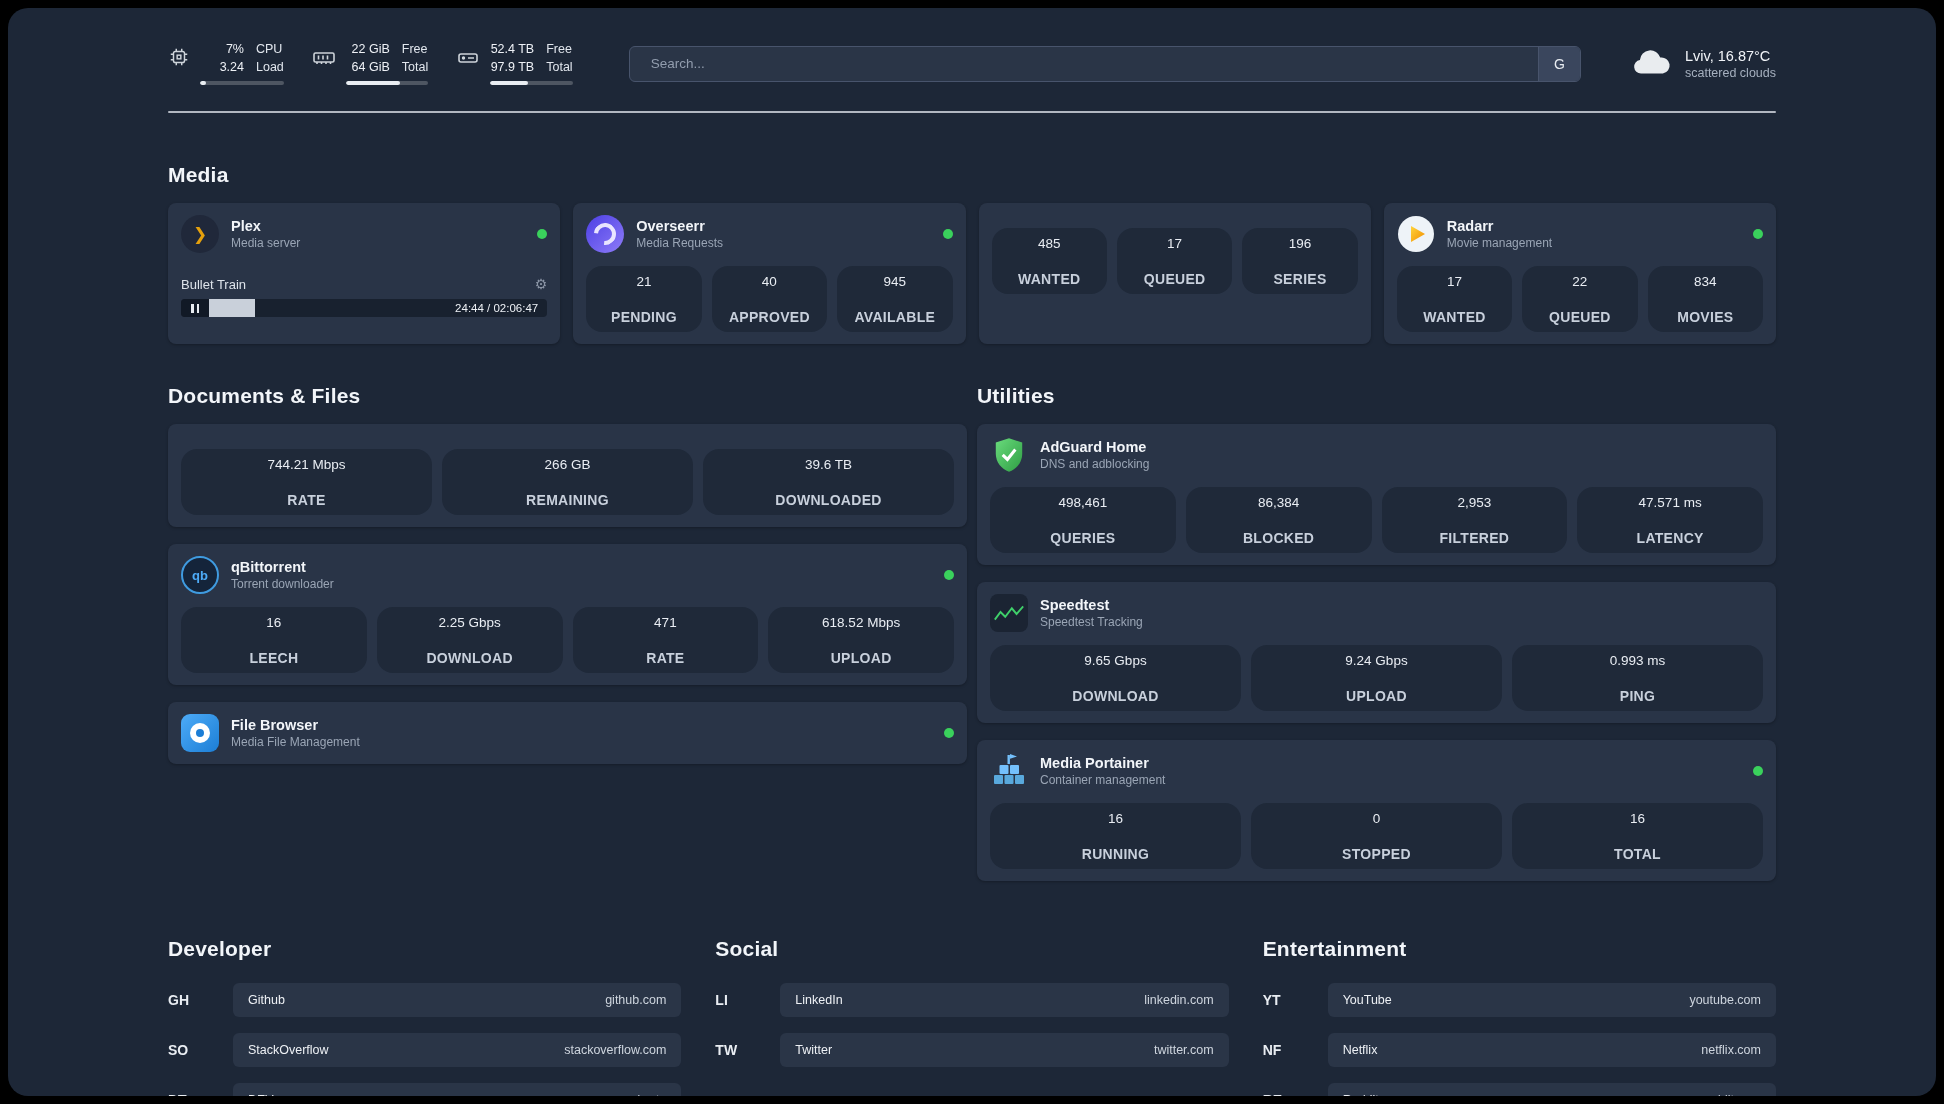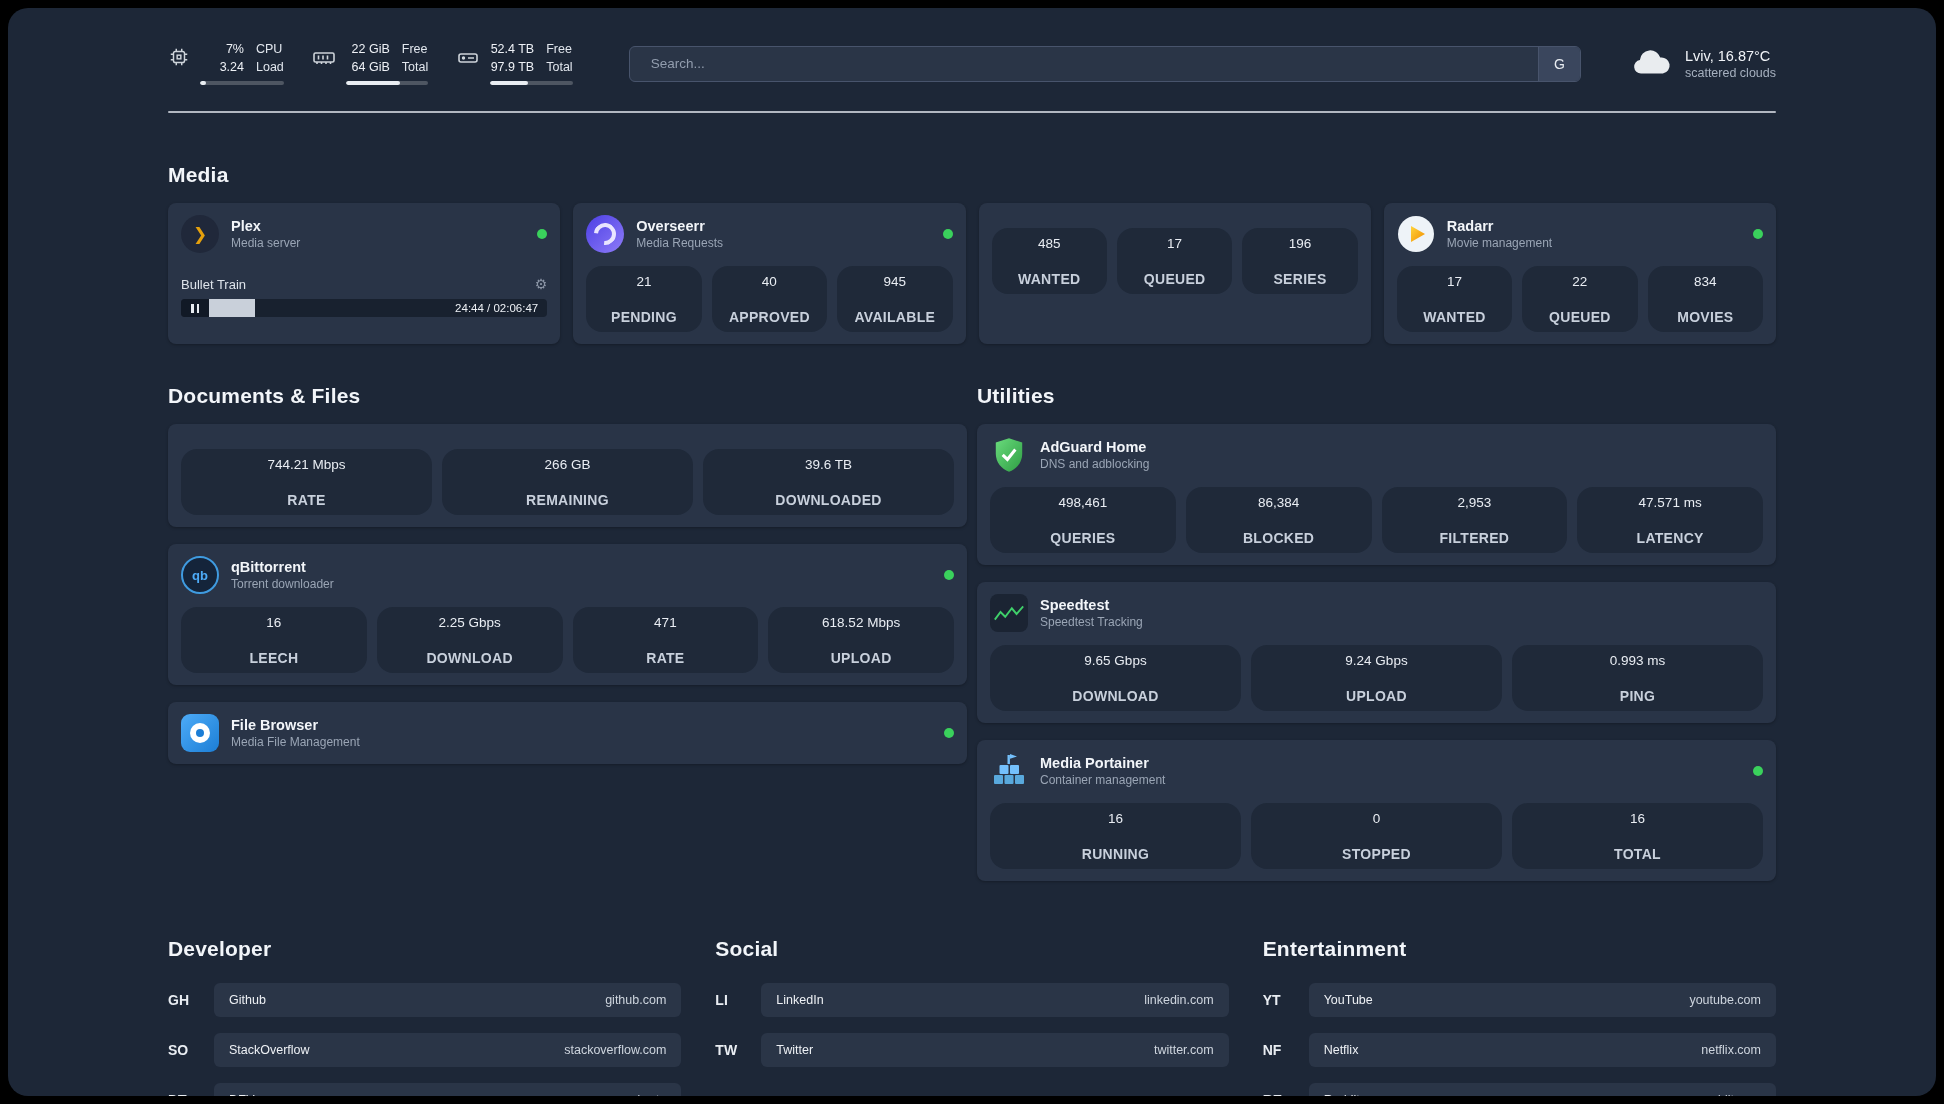--- a/index.html
+++ b/index.html
@@ -73,21 +73,21 @@
   .icon-qb { background:#14243a; border:2.5px solid #3f9be0; border-radius:50%; }
   .icon-qb span { color:#4dabf7; font-size:13px; font-weight:700; }
   .icon-fb { background:linear-gradient(135deg,#4dabf7,#1c7ed6); border-radius:9px; }
   .fb-circle { width:20px; height:20px; background:#fff; border-radius:50%; display:flex; align-items:center; justify-content:center; }
   .fb-circle i { width:8px; height:8px; background:#1c7ed6; border-radius:50%; display:block; }
   .icon-speedtest { background:#1b2433; border-radius:8px; }
 
   
   .bm-grid { margin-top:56px; display:grid; grid-template-columns:1fr 1fr 1fr; gap:34px; }
   .bm-section .section-title { margin-bottom:22px; }
-  .bm-row { display:flex; align-items:center; margin-bottom:16px; }
+  .bm-row { display:flex; align-items:center; margin-bottom:16px;gap:19px; }
   .bm-abbr { width:46px; font-size:14px; font-weight:700; color:#e9edf2; }
   .bm-bar { flex:1; height:34px; background:#2a3547; border-radius:6px; display:flex; align-items:center; padding:0 15px; font-size:12.5px; cursor:pointer; }
   .bm-name { color:#eef1f5; }
   .bm-url { margin-left:auto; color:#ced5de; }
 </style>
 </head>
 <body>
 
 <div class="page">
 

